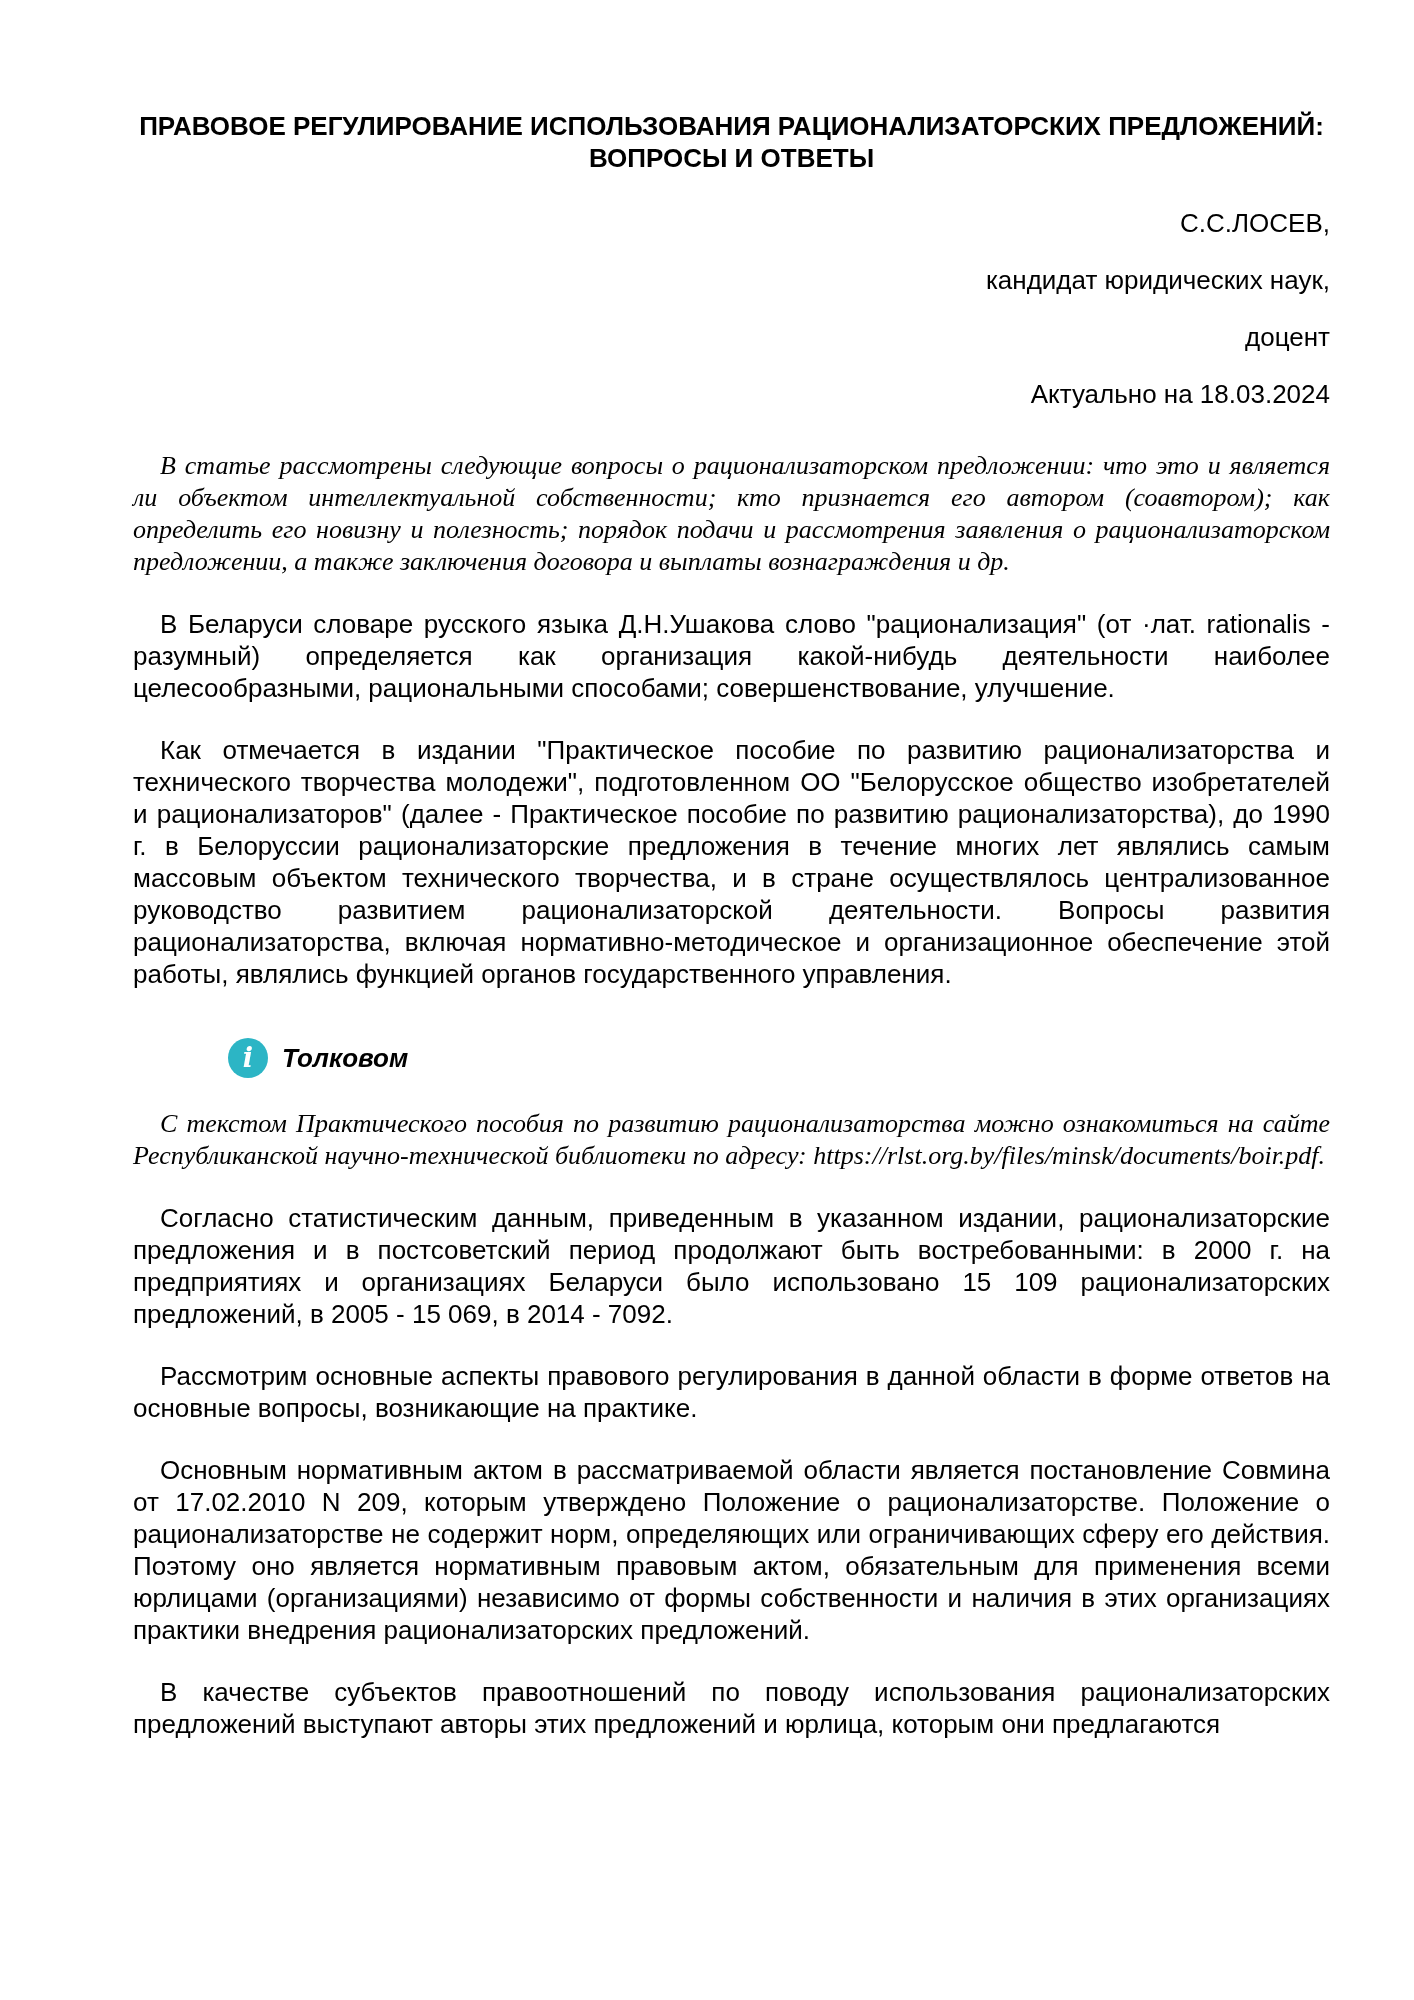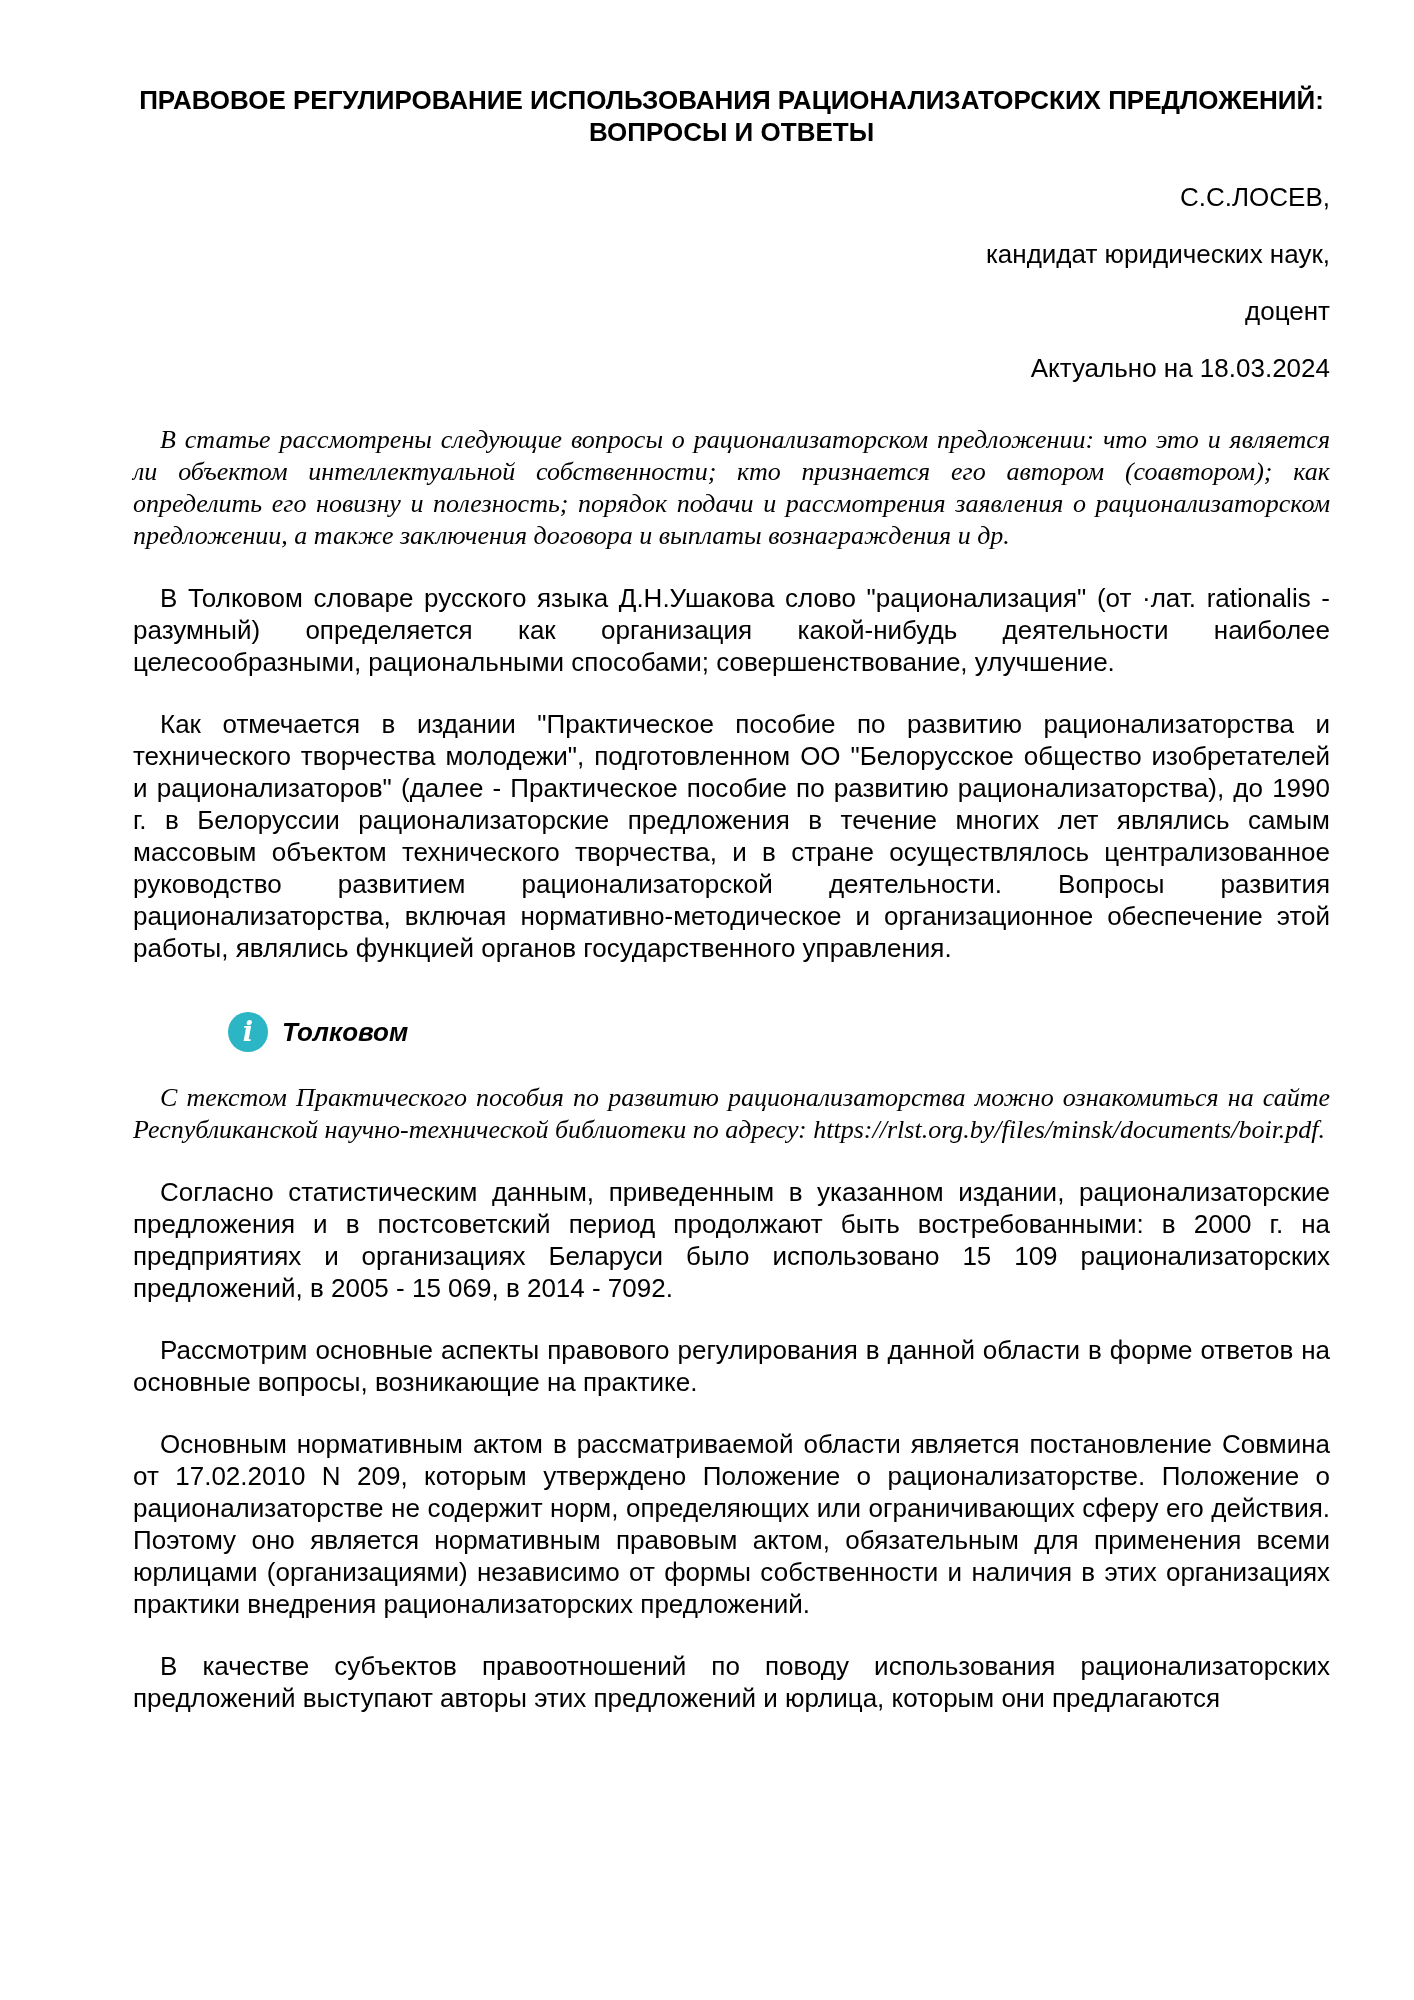--- a/index.html
+++ b/index.html
@@ -14,21 +14,21 @@
     background: #ffffff;
     overflow: hidden;
     font-family: "Liberation Sans", sans-serif;
     color: #000000;
   }
   .content {
     position: absolute;
     left: 133px;
     top: 0;
     width: 1197px;
-    padding-top: 84px;
+    padding-top: 110px;
   }
   .doc-title {
     margin: 0;
     font-size: 26px;
     line-height: 32px;
     font-weight: bold;
     text-align: center;
   }
   .byline {
     margin: 0 0 25px 0;
@@ -95,21 +95,21 @@
     <p class="byline first">С.С.ЛОСЕВ,</p>
 
     <p class="byline">кандидат юридических наук,</p>
 
     <p class="byline">доцент</p>
 
     <p class="byline date">Актуально на 18.03.2024</p>
 
     <p class="para italic">В статье рассмотрены следующие вопросы о рационализаторском предложении: что это и является ли объектом интеллектуальной собственности; кто признается его автором (соавтором); как определить его новизну и полезность; порядок подачи и рассмотрения заявления о рационализаторском предложении, а также заключения договора и выплаты вознаграждения и др.</p>
 
-    <p class="para">В Толковом словаре русского языка Д.Н.Ушакова слово "рационализация" (от ·лат. rationalis - разумный) определяется как организация какой-нибудь деятельности наиболее целесообразными, рациональными способами; совершенствование, улучшение.</p>
+    <p class="para">В Беларуси словаре русского языка Д.Н.Ушакова слово "рационализация" (от ·лат. rationalis - разумный) определяется как организация какой-нибудь деятельности наиболее целесообразными, рациональными способами; совершенствование, улучшение.</p>
 
     <p class="para">Как отмечается в издании "Практическое пособие по развитию рационализаторства и технического творчества молодежи", подготовленном ОО "Белорусское общество изобретателей и рационализаторов" (далее - Практическое пособие по развитию рационализаторства), до 1990 г. в Белоруссии рационализаторские предложения в течение многих лет являлись самым массовым объектом технического творчества, и в стране осуществлялось централизованное руководство развитием рационализаторской деятельности. Вопросы развития рационализаторства, включая нормативно-методическое и организационное обеспечение этой работы, являлись функцией органов государственного управления.</p>
 
     <div class="note-heading">
       <span class="info-icon" style="background: rgb(44, 181, 197);">i</span>
       <span class="note-label">Толковом</span>
     </div>
 
     <p class="para italic">С текстом Практического пособия по развитию рационализаторства можно ознакомиться на сайте Республиканской научно-технической библиотеки по адресу: https://rlst.org.by/files/minsk/documents/boir.pdf.</p>
 

